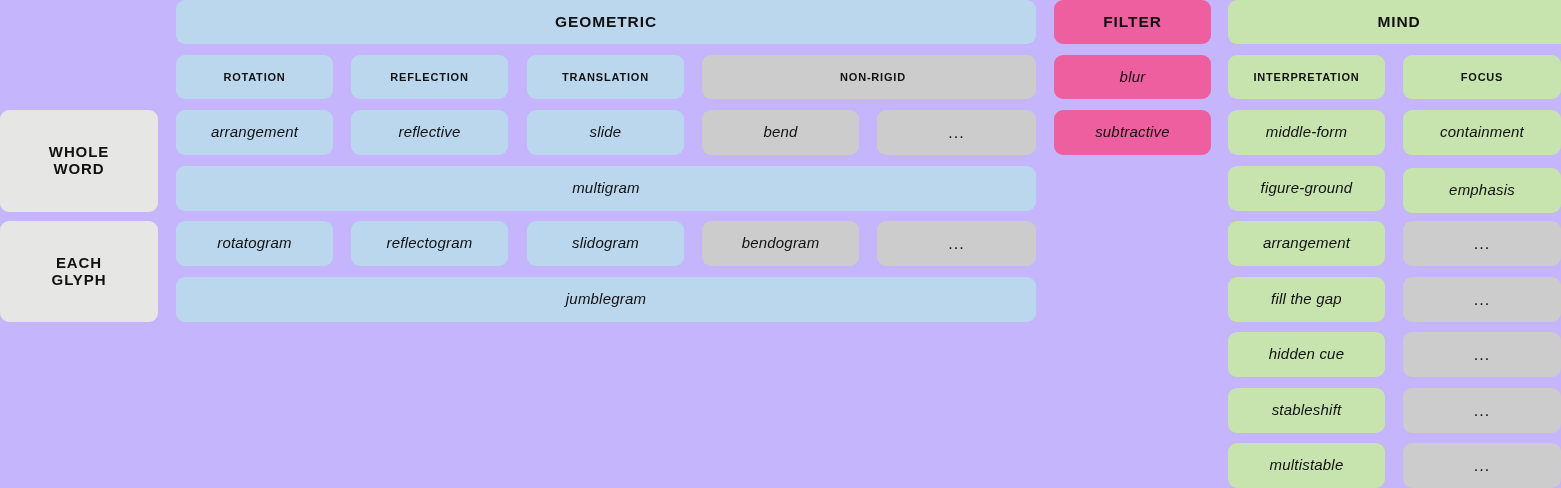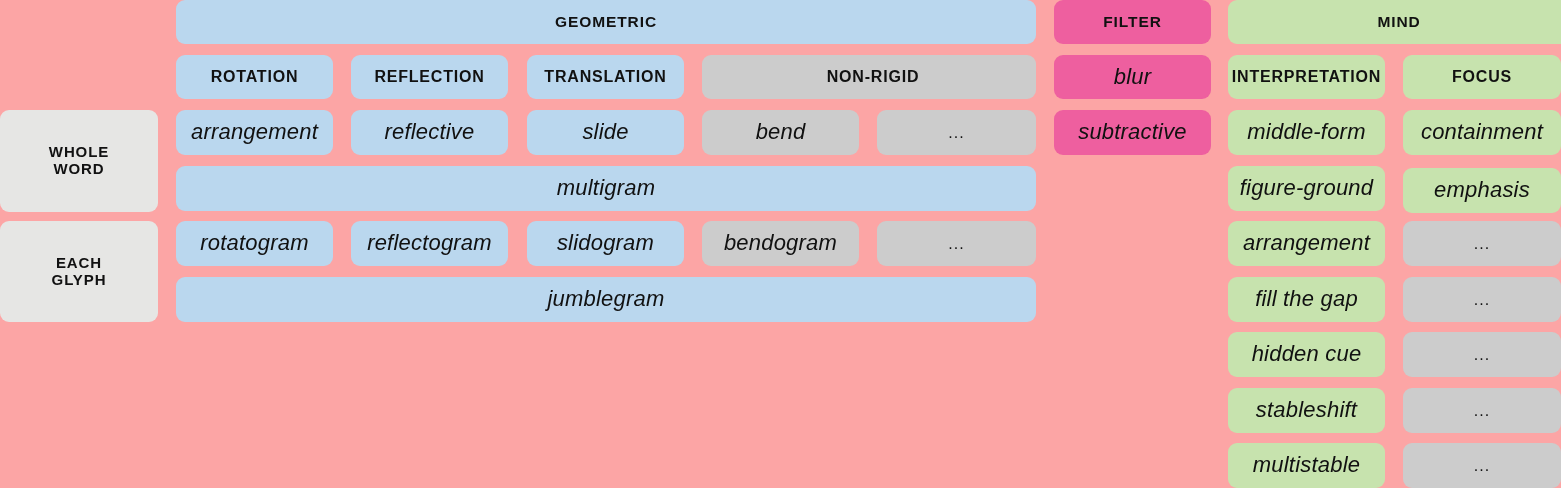--- a/index.html
+++ b/index.html
@@ -8,21 +8,21 @@
     height: 488px;
     background: #000000;
     overflow: hidden;
     font-family: "Liberation Sans", sans-serif;
   }
 
   #taxonomy-board {
     position: relative;
     width: 1561px;
     height: 488px;
-    background: #fca5a5;
+    background: #c4b5fd;
   }
 
   
   .pill {
     position: absolute;
     border-radius: 9px;
     display: flex;
     align-items: center;
     justify-content: center;
     text-align: center;
@@ -32,26 +32,26 @@
     overflow: hidden;
   }
 
   .pill.header {
     font-weight: bold;
     font-size: 15.5px;
     letter-spacing: 0.9px;
   }
   .pill.subheader {
     font-weight: bold;
-    font-size: 16px;
+    font-size: 11px;
     letter-spacing: 0.8px;
   }
   .pill.leaf {
     font-style: italic;
-    font-size: 22px;
+    font-size: 15px;
     letter-spacing: 0.2px;
   }
   .pill.rowlabel {
     font-weight: bold;
     font-size: 15px;
     letter-spacing: 0.9px;
   }
   .pill.ellipsis {
     font-style: normal;
     font-size: 16px;

